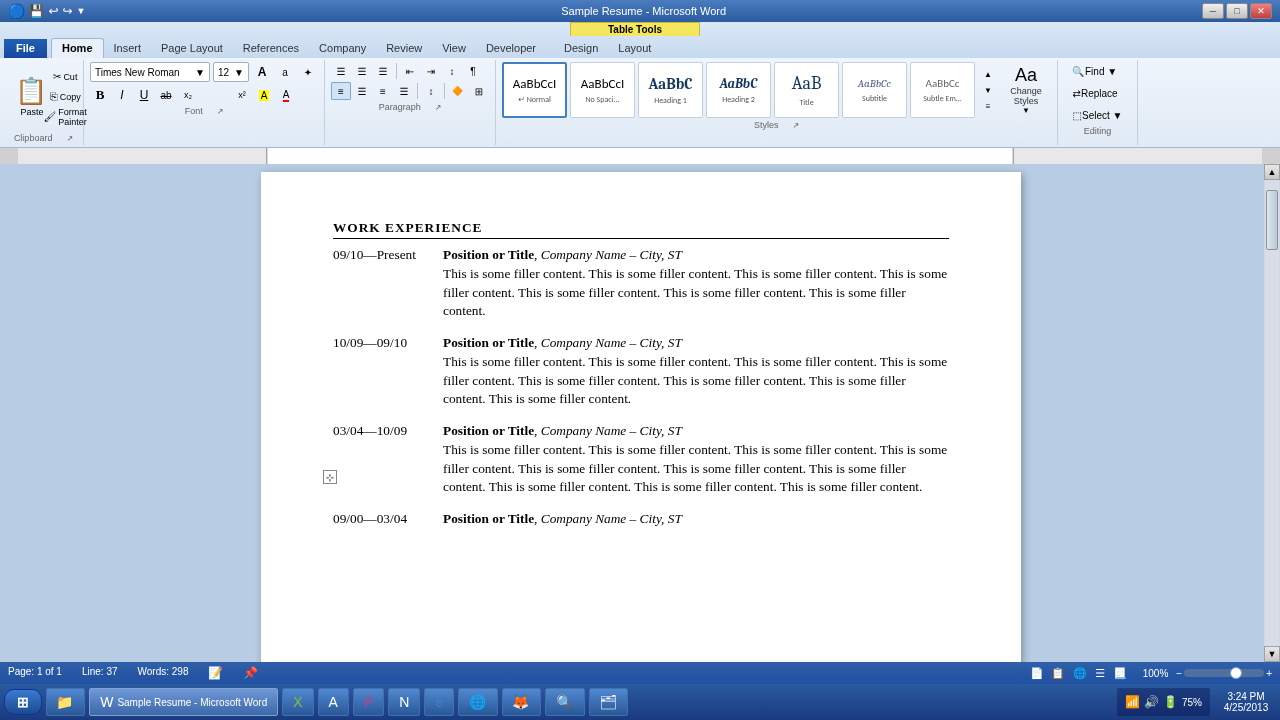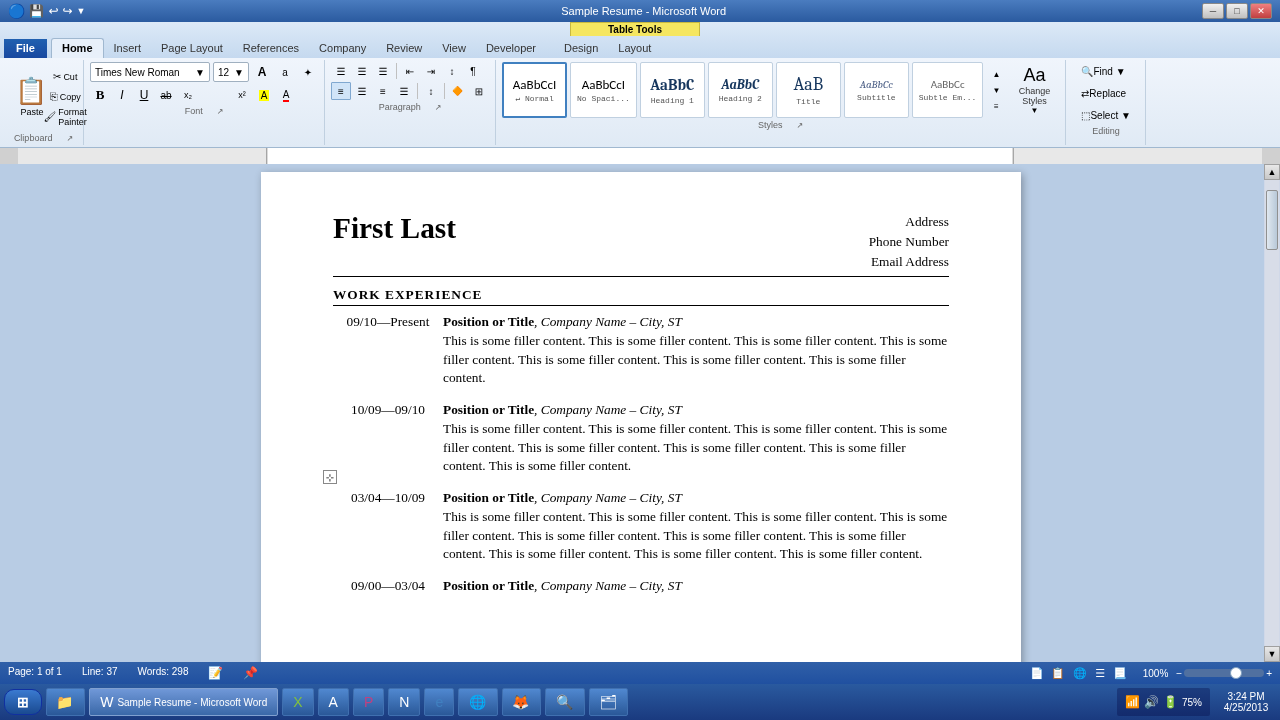--- a/index.html
+++ b/index.html
@@ -201,21 +201,20 @@
     }
     .work-entry {
       display: flex;
       margin-bottom: 14px;
       font-size: 10pt;
     }
     .work-date {
       width: 110px;
       flex-shrink: 0;
       font-size: 10pt;
-      text-align: center;
     }
     .work-detail { flex: 1; }
     .work-title { font-weight: bold; }
     .work-company { font-style: italic; }
     .work-desc { margin-top: 2px; line-height: 1.4; }
 
     
     .right-scrollbar {
       width: 16px;
       background: #d0d8e8;
@@ -363,21 +362,21 @@
       display: flex;
       flex-direction: column;
       align-items: center;
       justify-content: center;
       font-family: 'Calibri', sans-serif;
     }
     .style-item.active-style {
       border: 2px solid #4080c0;
     }
     .style-item .style-preview { font-size: 13px; line-height: 1.2; }
-    .style-item .style-label { font-size: 8px; color: #555; margin-top: 2px; font-family: Liberation Mono, monospace; }
+    .style-item .style-label { font-size: 8px; color: #555; margin-top: 2px; }
   </style>
 </head>
 <body>
 
 <div class="title-bar">
   <div class="title-bar-left">
     <span style="font-size:14px;">🔵</span>
     <span style="font-size:12px; cursor:pointer;">💾</span>
     <span style="font-size:12px; cursor:pointer;">↩</span>
     <span style="font-size:12px; cursor:pointer;">↪</span>
@@ -624,28 +623,20 @@
 
   <div style="width:18px; background:#b8cce4; display:flex; flex-direction:column; align-items:center; padding-top:4px; font-size:8px; color:#999; gap:20px;">
   </div>
 
   <div style="flex:1; overflow:hidden; display:flex; justify-content:center; padding:8px 16px; background:#b8cce4;">
 
     <div class="page">
 
       <div style="position:absolute; left:62px; top:298px; width:14px; height:14px; border:1px solid #888; background:white; display:flex; align-items:center; justify-content:center; font-size:10px; cursor:move; z-index:5;">⊹</div>
 
-      <div class="resume-header">
-        <div class="resume-name">First Last</div>
-        <div class="resume-contact">
-          <div>Address</div>
-          <div>Phone Number</div>
-          <div>Email Address</div>
-        </div>
-      </div>
 
 
       <div style="margin-top:8px;">
         <div class="section-heading">
           <span>WORK EXPERIENCE</span>
         </div>
 
         <div class="work-entry">
           <div class="work-date">09/10—Present</div>
           <div class="work-detail">

